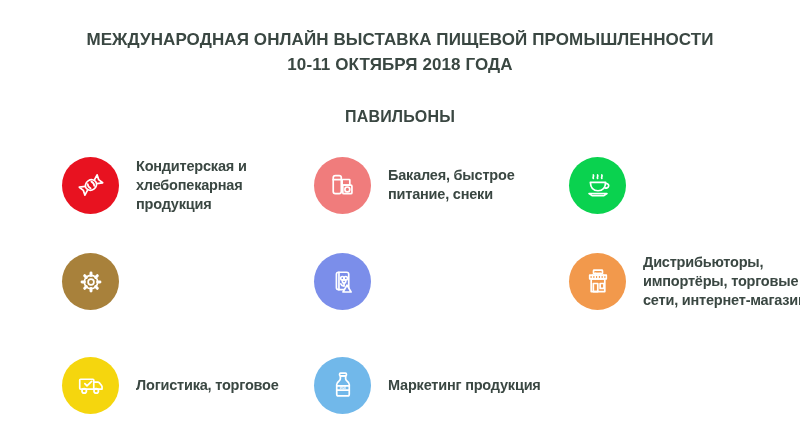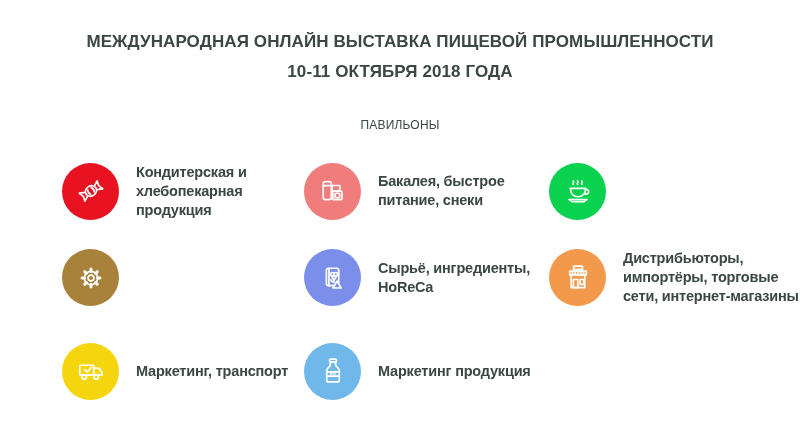--- a/index.html
+++ b/index.html
@@ -4,33 +4,34 @@
 <style>
   html,body{margin:0;padding:0;}
   body{
     width:800px;height:442px;background:#ffffff;overflow:hidden;
     font-family:"Liberation Sans","DejaVu Sans",sans-serif;
     -webkit-font-smoothing:antialiased;
   }
   .page{position:relative;width:800px;height:442px;background:#ffffff;}
   .header{margin-top:27px;text-align:center;}
   .title{
-    font-weight:bold;font-size:17px;line-height:30px;color:#3a4742;
+    font-weight:bold;font-size:17px;line-height:25px;color:#3a4742;
     letter-spacing:.1px;white-space:pre-line;
   }
   .section-title{
-    margin-top:31px;text-align:center;font-weight:normal;font-size:12px;
+    margin-top:31px;text-align:center;font-weight:bold;font-size:16px;
     color:#3a4742;letter-spacing:.2px;
   }
   .grid{
     margin-top:17px;margin-left:62px;
     display:grid;
     grid-template-columns:242px 245px 251px;
     grid-template-rows:84px 89px 98px;
     align-items:center;
+    gap:10px;
   }
   .item{display:flex;align-items:center;}
   .circle{
     width:57px;height:57px;border-radius:50%;flex:0 0 57px;
     display:flex;align-items:center;justify-content:center;
   }
   .circle svg{display:block;}
   .label{
     margin-left:17px;font-weight:bold;font-size:14.5px;line-height:19px;
     color:#3a4742;letter-spacing:-0.2px;white-space:pre-line;
@@ -119,22 +120,20 @@
         <svg width="34" height="34" viewBox="0 0 32 32">
           <rect x="9.8" y="6.8" width="11.6" height="16.4" rx="2"></rect>
           <path d="M12.2 6.8 v16.4"></path>
           <circle cx="15.4" cy="12.4" r="1.6"></circle>
           <circle cx="18.6" cy="12.4" r="1.6"></circle>
           <circle cx="17" cy="15.4" r="1.6"></circle>
           <path d="M17 17.2 v2.6 q-2.4 -0.2 -3 -2"></path>
           <path d="M16 25.4 L23.6 25.4 L19.8 18.9 Z" fill="currentColor"></path>
         </svg>
       </div>
-      <div class="label">Сырьё, ингредиенты,
-HoReCa</div>
     </div>
 
 
     <div class="item">
       <div class="circle" style="background: rgb(242, 153, 76); color: rgb(242, 153, 76);">
         <svg width="34" height="34" viewBox="0 0 32 32">
           <rect x="11.8" y="4.8" width="8.4" height="3.6" rx="0.6"></rect>
           <text x="16" y="7.5" font-size="2.3" text-anchor="middle">SHOP</text>
           <rect x="8.2" y="9.6" width="15.6" height="3.4"></rect>
           <path d="M10.8 9.6 v3.4 M13.4 9.6 v3.4 M16 9.6 v3.4 M18.6 9.6 v3.4 M21.2 9.6 v3.4"></path>
@@ -151,21 +150,21 @@
     <div class="item">
       <div class="circle" style="background: rgb(245, 214, 14); color: rgb(245, 214, 14);">
         <svg width="34" height="34" viewBox="0 0 32 32">
           <rect x="5.4" y="10.6" width="13.2" height="9.2" rx="0.8"></rect>
           <path d="M18.6 13.2 h3.8 c0.5 0 1 0.2 1.3 0.6 l2.2 2.6 c0.3 0.35 0.5 0.8 0.5 1.3 v2.1 h-7.8"></path>
           <circle cx="9.6" cy="21.6" r="2.1"></circle>
           <circle cx="20.9" cy="21.6" r="2.1"></circle>
           <path d="M10.2 14.8 l2 2 l4.4 -4.2"></path>
         </svg>
       </div>
-      <div class="label">Маркетинг, транспорт</div>
+      <div class="label">Логистика, торговое</div>
     </div>
 
     <div class="item">
       <div class="circle" style="background: rgb(113, 184, 234); color: rgb(113, 184, 234);">
         <svg width="34" height="34" viewBox="0 0 32 32">
           <rect x="12.8" y="4.8" width="6.4" height="2.6" rx="0.8"></rect>
           <path d="M13.5 7.4 v2.8 q0 1 -1.2 2 q-2.2 1.6 -2.2 3.4 v9 q0 1.6 1.6 1.6 h8.6 q1.6 0 1.6 -1.6 v-9 q0 -1.8 -2.2 -3.4 q-1.2 -1 -1.2 -2 v-2.8 z"></path>
           <path d="M10.1 16.8 h11.8 M10.1 20.8 h11.8"></path>
           <text x="16" y="19.6" font-size="2.5" text-anchor="middle">MILK</text>
         </svg>

